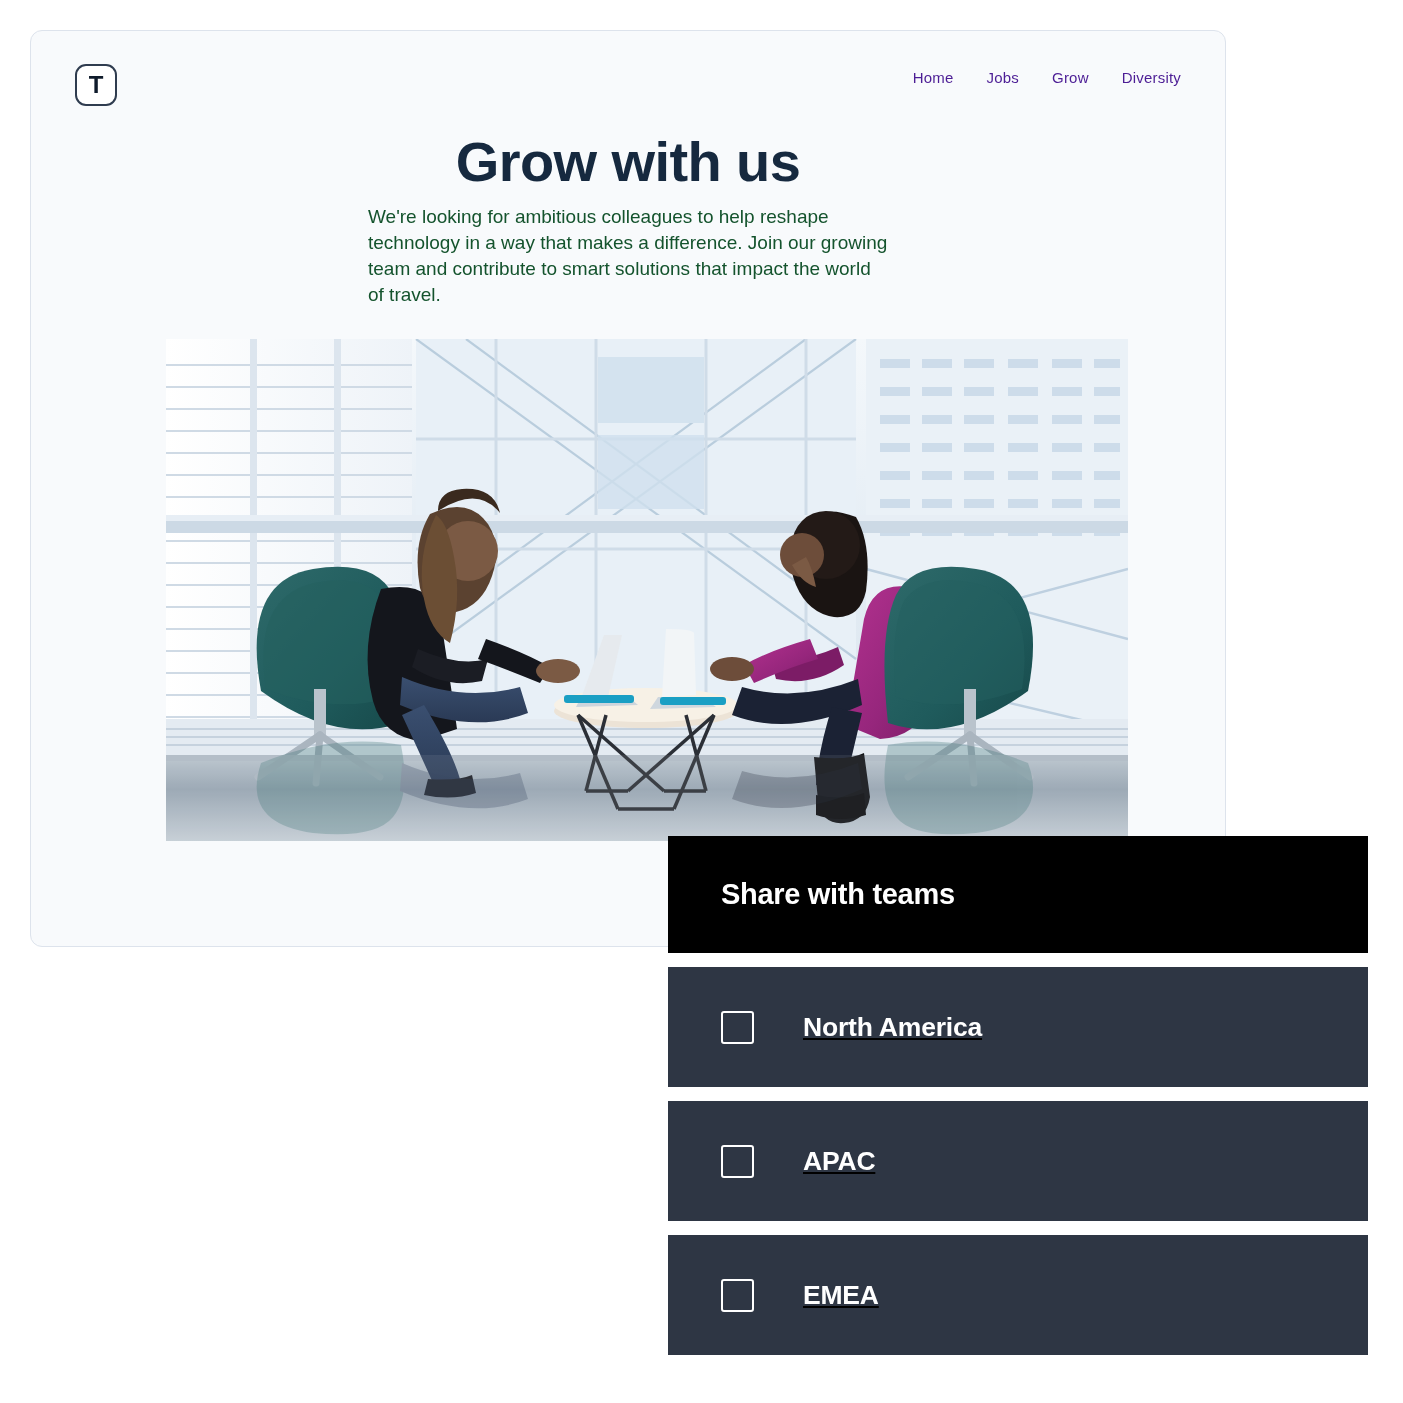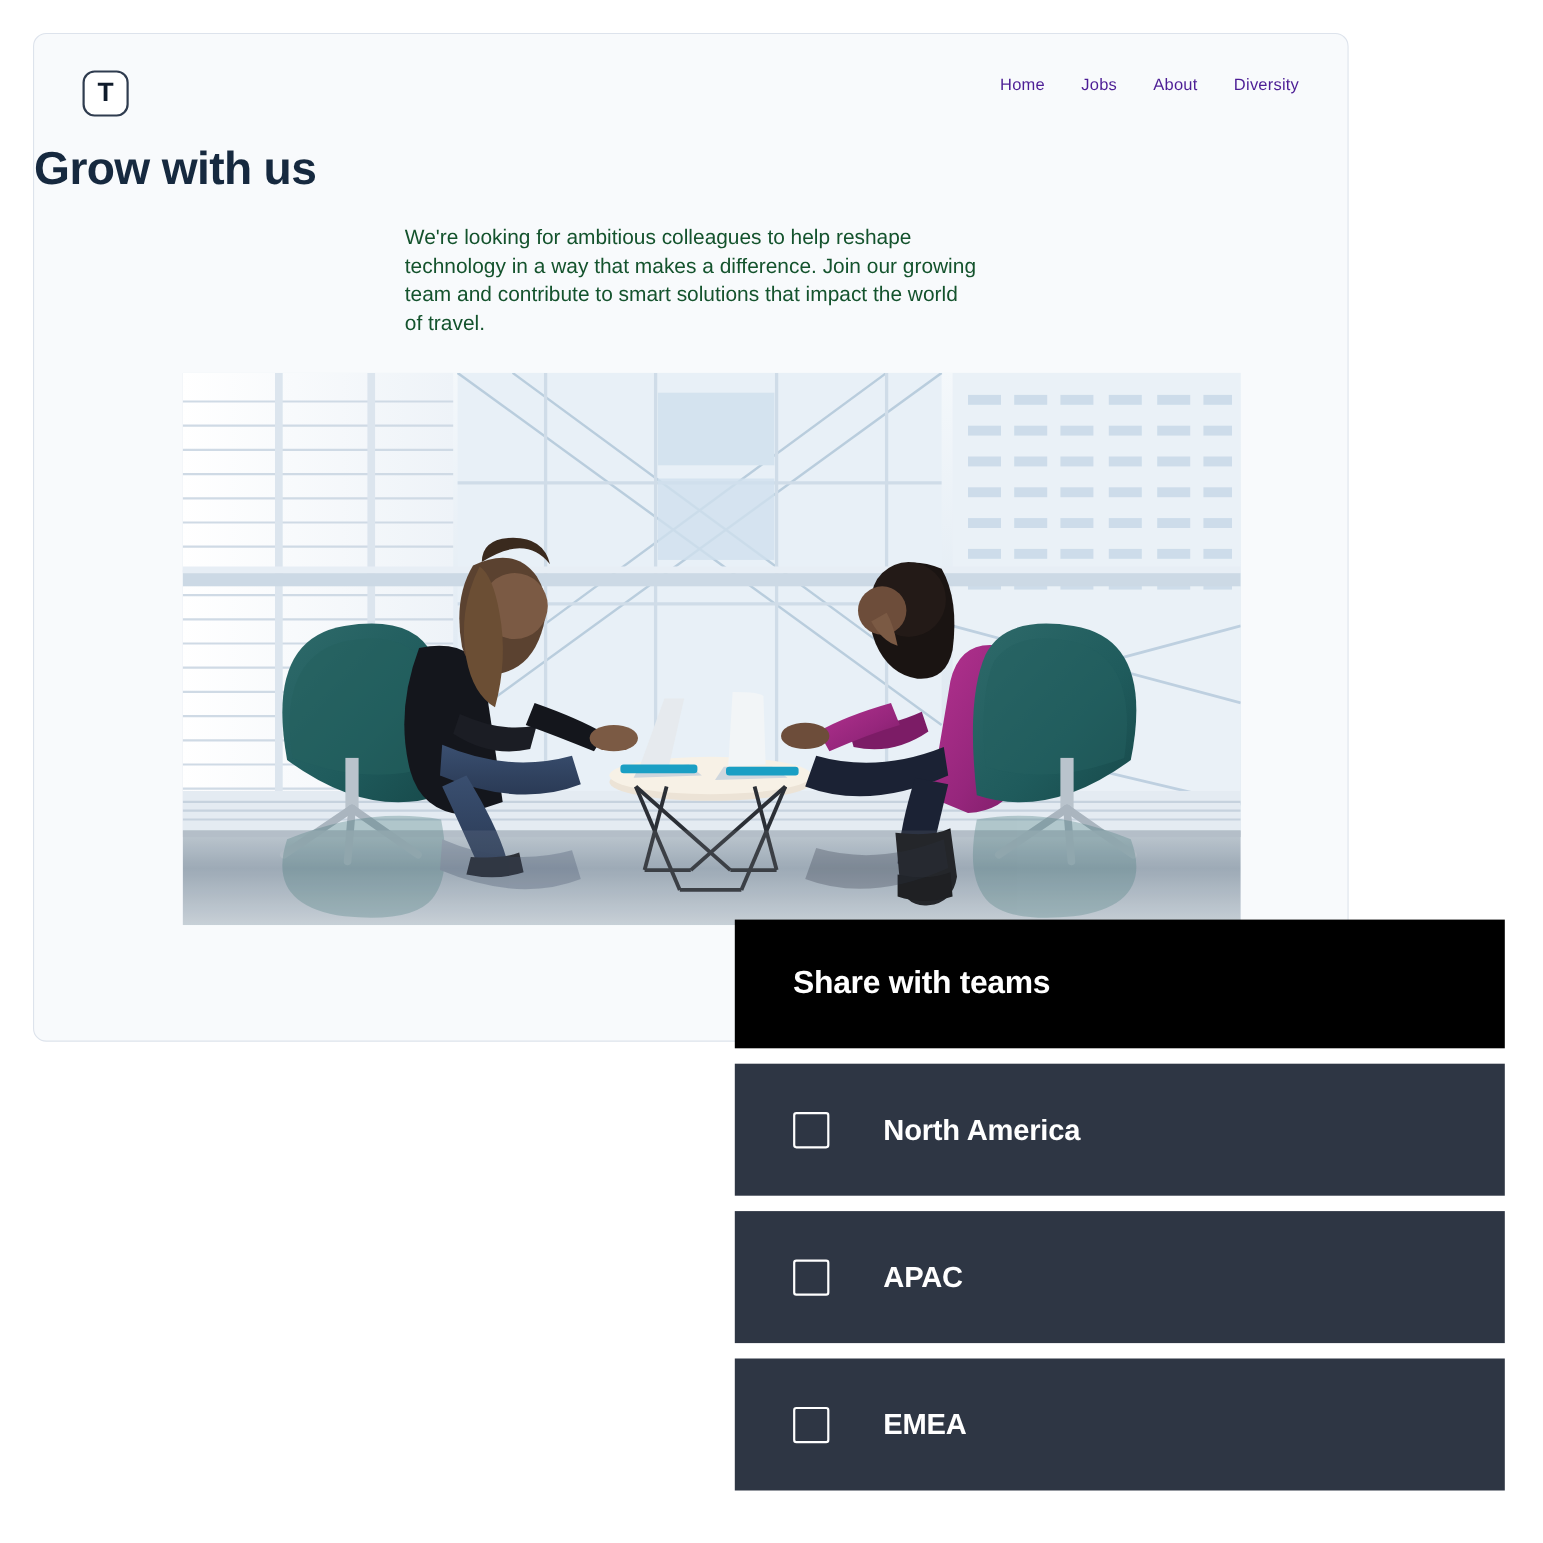--- a/index.html
+++ b/index.html
@@ -42,22 +42,22 @@
     display:flex; align-items:center; gap:33px;
   }
   .nav-link{
     font-size:15px; color:#4c1d95; text-decoration:none;
     letter-spacing:.2px; white-space:nowrap;
   }
 
   
   .hero-title{
     position:absolute; left:0; top:98px; width:100%;
-    text-align:left;
-    font-size:42px; font-weight:700; color:#16293f;
+    text-align:center;
+    font-size:56px; font-weight:700; color:#16293f;
     letter-spacing:-.6px;
   }
   .hero-sub{
     position:absolute; left:50%; transform:translateX(-50%);
     top:173px; width:520px;
     text-align:left;
     font-size:19px; line-height:26px; color:#14532d;
   }
 
   
@@ -81,21 +81,21 @@
   }
   .share-header-title{
     margin-left:53px;
     color:#ffffff; font-size:29px; font-weight:700;
     letter-spacing:-.3px;
   }
   .team-row{
     width:700px; height:120px;
     background:#2e3644;
     margin-top:14px;
-    display:flex; align-items:center;
+    display:flex; align-items:center;text-decoration:underline;
   }
   .team-checkbox{
     margin-left:53px;
     width:33px; height:33px;
     border:2.5px solid #ffffff;
     border-radius:3px;
     background:transparent;
     flex:0 0 auto;
   }
   .team-label{
@@ -111,21 +111,21 @@
 
   <div class="page-card">
 
     <div class="site-header">
       <div class="logo">
         <span class="logo-letter">T</span>
       </div>
       <nav class="site-nav">
         <a class="nav-link" href="#">Home</a>
         <a class="nav-link" href="#">Jobs</a>
-        <a class="nav-link" href="#">About</a>
+        <a class="nav-link" href="#">Grow</a>
         <a class="nav-link" href="#">Diversity</a>
       </nav>
     </div>
 
     <h1 class="hero-title">Grow with us</h1>
     <p class="hero-sub">We're looking for ambitious colleagues to help reshape technology in a way that makes a difference. Join our growing team and contribute to smart solutions that impact the world of travel.</p>
 
     <div class="hero-photo">
       <svg viewBox="0 0 962 502" preserveAspectRatio="xMidYMid slice" aria-hidden="true">
         <defs>

